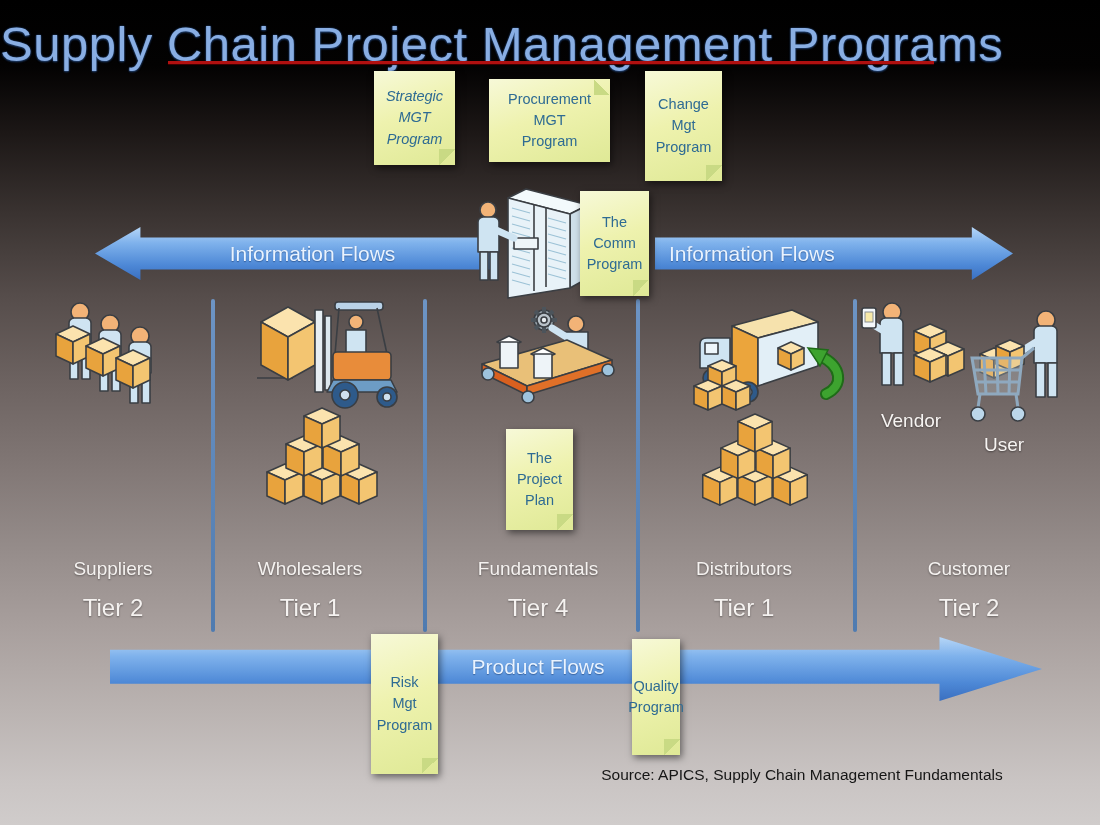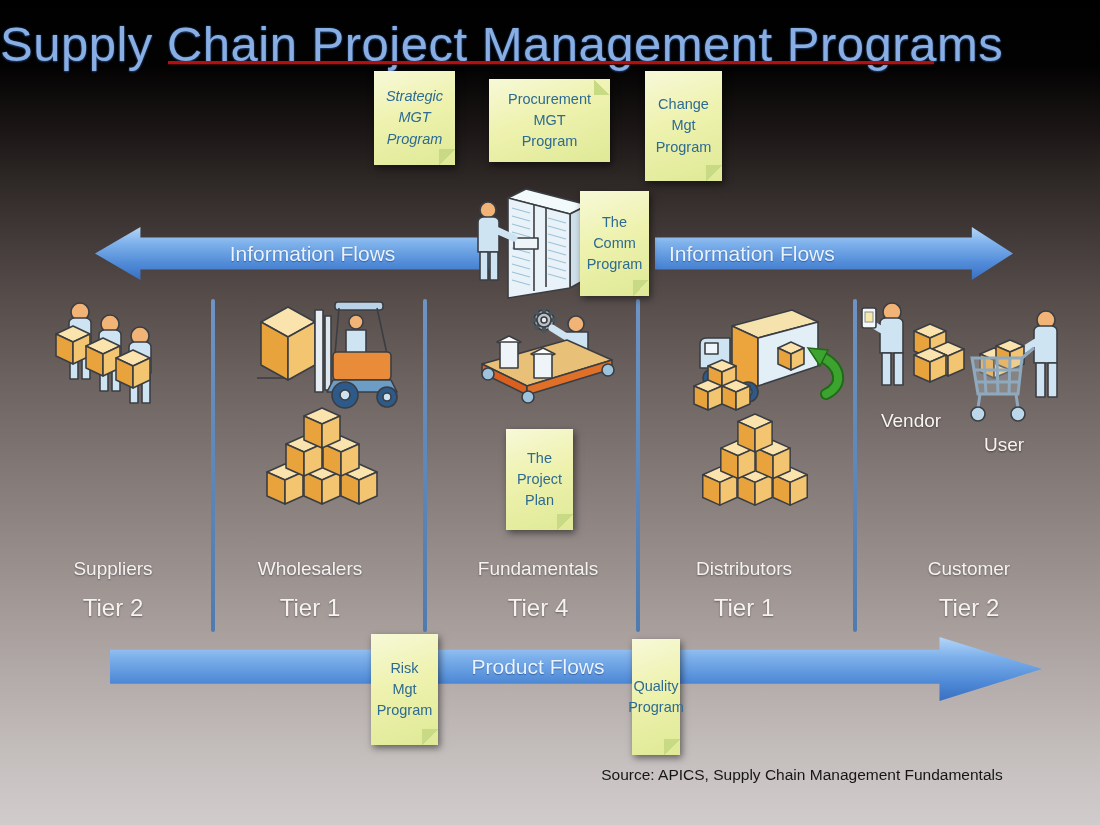--- a/index.html
+++ b/index.html
@@ -393,21 +393,21 @@
   <div class="tier-col" style="left:889px;">
     <div class="tier-name">Customer</div>
     <div class="tier-num">Tier 2</div>
   </div>
 
   <div class="arrow" style="left:110px;top:637px;width:932px;height:64px;justify-content:center;padding-right:76px;padding-bottom:4px;box-sizing:border-box;
        clip-path:polygon(100% 50%, 89% 0, 89% 20%, 0 20%, 0 73%, 89% 73%, 89% 100%);">
     <span>Product Flows</span>
   </div>
 
-  <div class="note fold-br" style="left:371px;top:634px;width:67px;height:111px;">Risk
+  <div class="note fold-br" style="left:371px;top:634px;width:67px;height:140px;">Risk
 Mgt
 Program</div>
   <div class="note fold-br" style="left:632px;top:639px;width:48px;height:116px;">Quality
 Program</div>
 
   <div class="abs" id="source">Source: APICS, Supply Chain Management Fundamentals</div>
 
 </div>
 
 </body></html>

